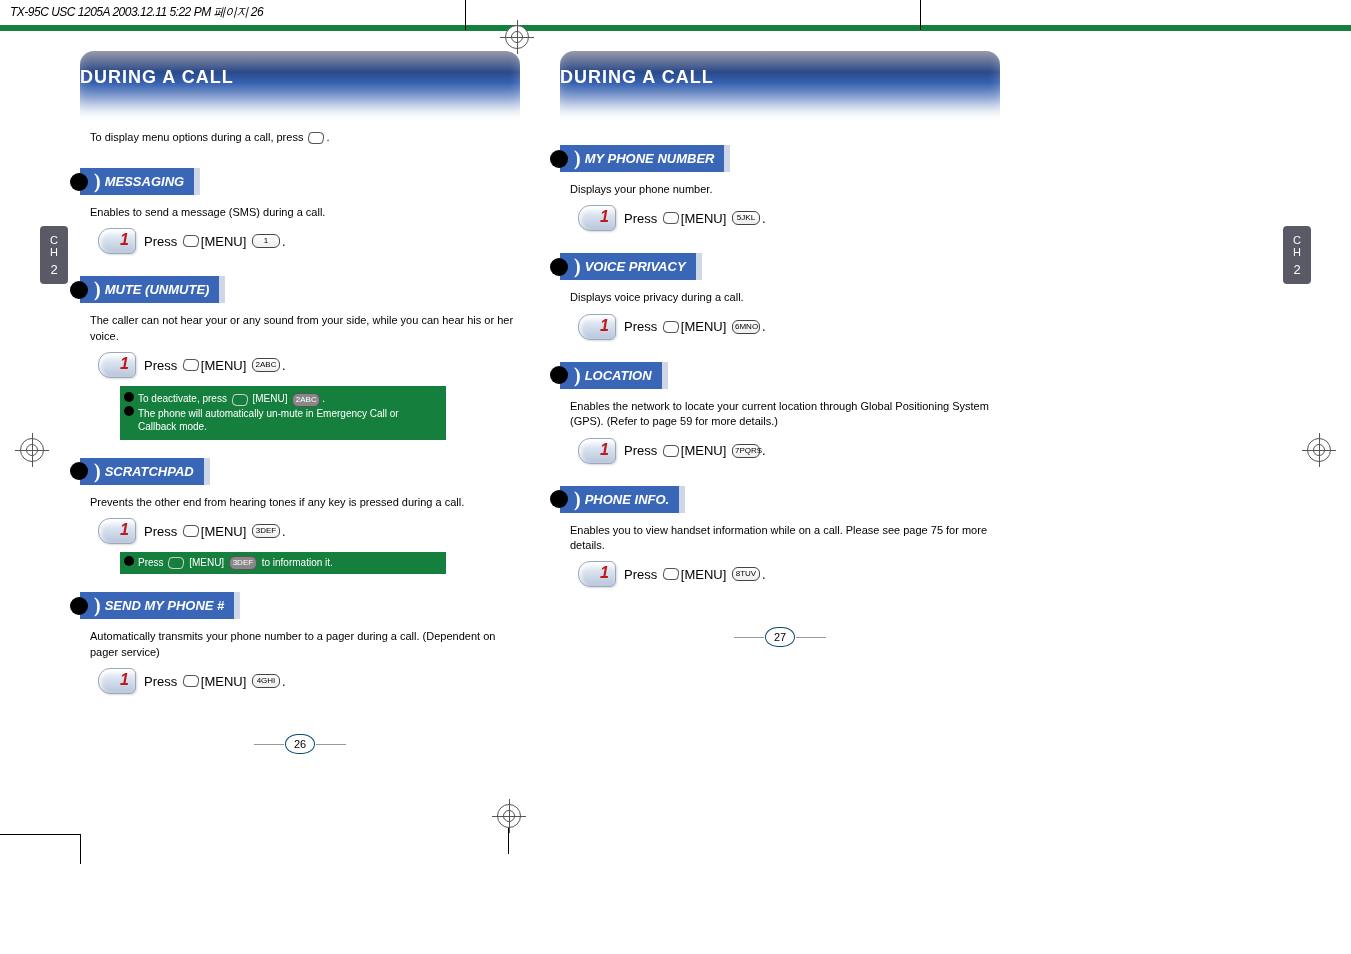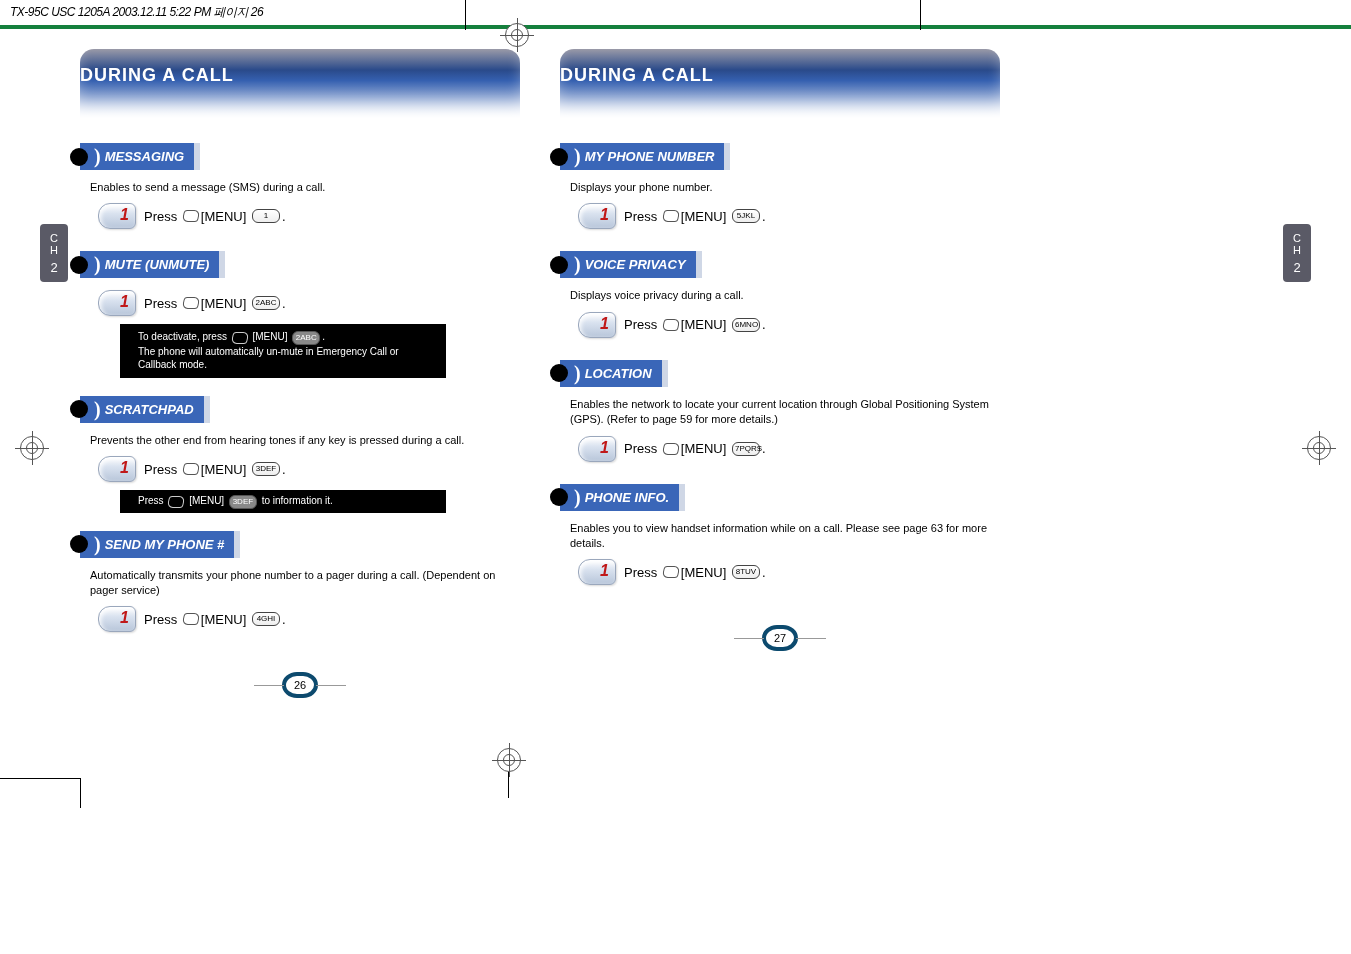--- a/index.html
+++ b/index.html
@@ -4,21 +4,21 @@
 <style>
   body {
     margin: 0;
     font-family: Arial, Helvetica, sans-serif;
     font-size: 11px;
     background: #fff;
     color: #000;
     width: 1351px;
   }
   .top-bar {
-    border-bottom: 4px solid #15803d;
+    border-bottom: 6px solid #15803d;
     padding: 4px 10px;
     font-family: "Arial Black", Arial, sans-serif;
     font-style: italic;
     font-size: 12px;
     letter-spacing: -0.5px;
     position: relative;
   }
   .reg-mark {
     width: 22px; height: 22px; border: 1px solid #555; border-radius: 50%;
     position: relative; display: inline-block; background: #fff;
@@ -132,21 +132,21 @@
   .key-icon {
     display:inline-block; width:22px; height:12px; border:1px solid #444;
     border-radius: 6px; vertical-align: middle;
     font-size:8px; line-height:11px; text-align:center;
     background: linear-gradient(#fff,#eee);
     margin: 0 2px; padding: 0 2px;
     font-family: Arial;
   }
 
   .note-box {
-    background: #000000;
+    background: #15803d;
     color: #fff;
     font-size: 10px;
     padding: 6px 8px 6px 18px;
     margin: 4px 0 4px 40px;
     max-width: 300px;
     position: relative;
     line-height: 1.35;
   }
   .note-box .bullet {
     width: 10px; height: 10px; background:#000; border-radius:50%;
@@ -155,21 +155,21 @@
   .note-box .bullet.b1 { top: 6px; }
   .note-box .bullet.b2 { top: 20px; }
 
   .page-num {
     text-align: center;
     margin-top: 40px;
     font-size: 11px;
   }
   .page-num span {
     display: inline-block;
-    border: 4px solid #0c4a6e;
+    border: 1px solid #0c4a6e;
     border-radius: 50% / 60%;
     width: 28px;
     height: 18px;
     line-height: 18px;
     position: relative;
   }
   .page-num span::before, .page-num span::after {
     content:""; position:absolute; top:50%; width:30px; height:1px; background:#999;
   }
   .page-num span::before { right: 100%; margin-right:2px; }
@@ -223,20 +223,24 @@
     <span class="reg-mark"><span class="inner"></span></span>
   </div>
 
   <div class="side-reg right" style="top:420px;">
     <span class="reg-mark"><span class="inner"></span></span>
   </div>
 
   <div class="page">
     <div class="header-banner">DURING A CALL</div>
 
+    <div class="intro">
+      <span>To display menu options during a call, press</span>
+      <span class="soft-icon"></span>.
+    </div>
 
     
     <div class="section-tag">
       <span class="dot"></span>
         <span class="paren">)</span>
       <span>MESSAGING</span>
     </div>
     <div class="section-desc">Enables to send a message (SMS) during a call.</div>
     <div class="step">
       <span class="step-badge"></span>
@@ -245,20 +249,21 @@
       <span>[MENU]</span>&nbsp;
       <span class="key-icon">1</span>.
     </div>
 
     
     <div class="section-tag">
       <span class="dot"></span>
         <span class="paren">)</span>
       <span>MUTE (UNMUTE)</span>
     </div>
+    <div class="section-desc">The caller can not hear your or any sound from your side, while you can hear his or her voice.</div>
     <div class="step">
       <span class="step-badge"></span>
       <span>Press</span>&nbsp;
       <span class="soft-icon"></span>
       <span>[MENU]</span>&nbsp;
       <span class="key-icon">2ABC</span>.
     </div>
     <div class="note-box">
       <span class="bullet b1"></span>
       <span class="bullet b2"></span>
@@ -359,21 +364,21 @@
       <span>[MENU]</span>&nbsp;
       <span class="key-icon">7PQRS</span>.
     </div>
 
     
     <div class="section-tag">
       <span class="dot"></span>
         <span class="paren">)</span>
       <span>PHONE INFO.</span>
     </div>
-    <div class="section-desc">Enables you to view handset information while on a call. Please see page 63 for more details.</div>
+    <div class="section-desc">Enables you to view handset information while on a call. Please see page 75 for more details.</div>
     <div class="step">
       <span class="step-badge"></span>
       <span>Press</span>&nbsp;
       <span class="soft-icon"></span>
       <span>[MENU]</span>&nbsp;
       <span class="key-icon">8TUV</span>.
     </div>
 
     <div class="page-num">
       <span>27</span>

